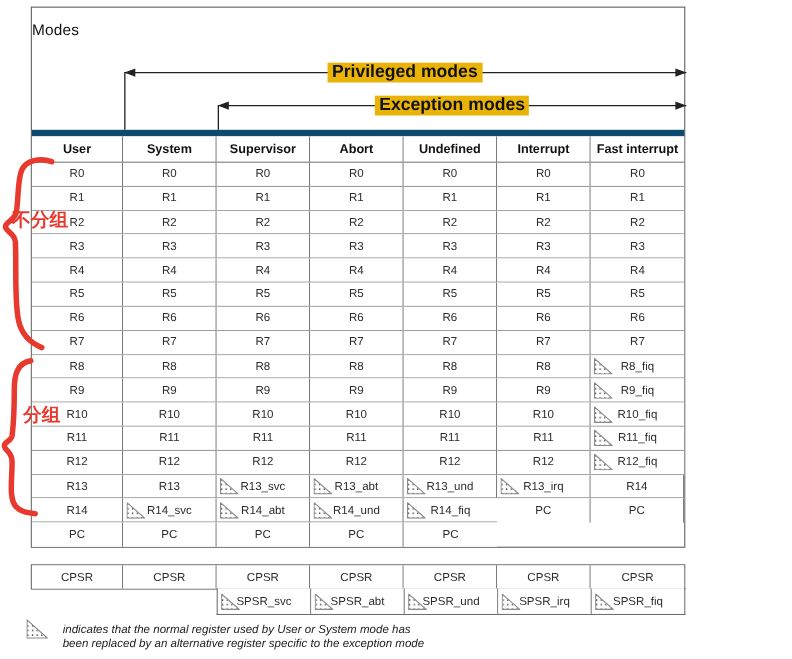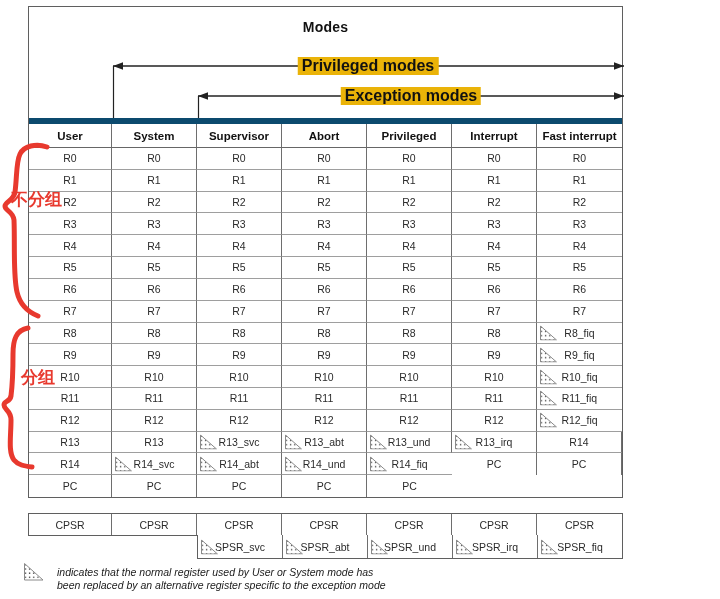--- a/index.html
+++ b/index.html
@@ -2,22 +2,22 @@
 <html><head>
 <meta charset="utf-8">
 <style>
   html,body{margin:0;padding:0;background:#fff;}
   body{width:720px;height:599px;position:relative;overflow:hidden;
        font-family:"Liberation Sans","DejaVu Sans",sans-serif;color:#222;}
 
   
   .diagram-box{position:absolute;left:28px;top:6px;width:595px;height:492px;
                border:1px solid #5f5f5f;box-sizing:border-box;background:#fff;}
-  .diagram-title{position:absolute;left:0;right:0;top:12px;text-align:center;
-                 font-size:14px;font-weight:bold;color:#111;letter-spacing:.2px;}
+  .diagram-title{position:absolute;left:0;right:0;top:12px;
+                 font-size:14px;font-weight:normal;color:#111;letter-spacing:.2px;}
 
   .arrows-svg{position:absolute;left:0;top:0;width:593px;height:111px;overflow:visible;}
   .arrow-label{position:absolute;transform:translate(-50%,-50%);background:#eab308;
                padding:0 4px;font-size:16px;font-weight:bold;color:#111;white-space:nowrap;}
 
   
   .register-table{position:absolute;left:0;right:0;top:111px;bottom:0;
                   display:grid;grid-template-columns:83px 85px 85px 85px 85px 85px 1fr;
                   grid-template-rows:24px repeat(16,1fr);
                   border-top:6px solid #0c4a6e;box-sizing:border-box;}
@@ -87,21 +87,21 @@
   </svg>
 
   <div class="arrow-label" style="left:339px;top:59px">Privileged modes</div>
   <div class="arrow-label" style="left:382px;top:89px">Exception modes</div>
 
   <div class="register-table">
       <div class="hcell">User</div>
       <div class="hcell">System</div>
       <div class="hcell">Supervisor</div>
       <div class="hcell">Abort</div>
-      <div class="hcell">Privileged</div>
+      <div class="hcell">Undefined</div>
       <div class="hcell">Interrupt</div>
       <div class="hcell lastcol">Fast interrupt</div>
       <div class="cell">R0</div>
       <div class="cell">R0</div>
       <div class="cell">R0</div>
       <div class="cell">R0</div>
       <div class="cell">R0</div>
       <div class="cell">R0</div>
       <div class="cell lastcol">R0</div>
       <div class="cell">R1</div>

